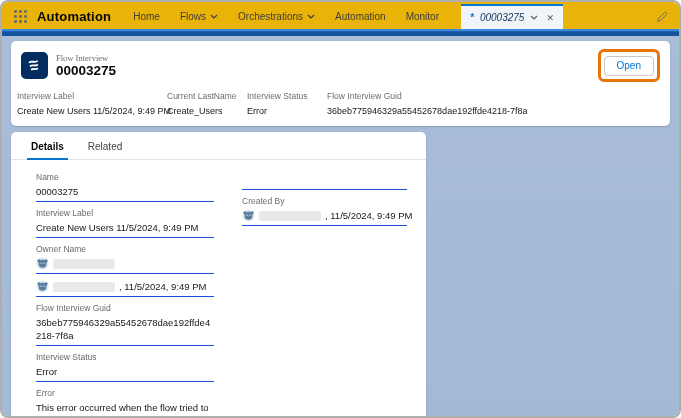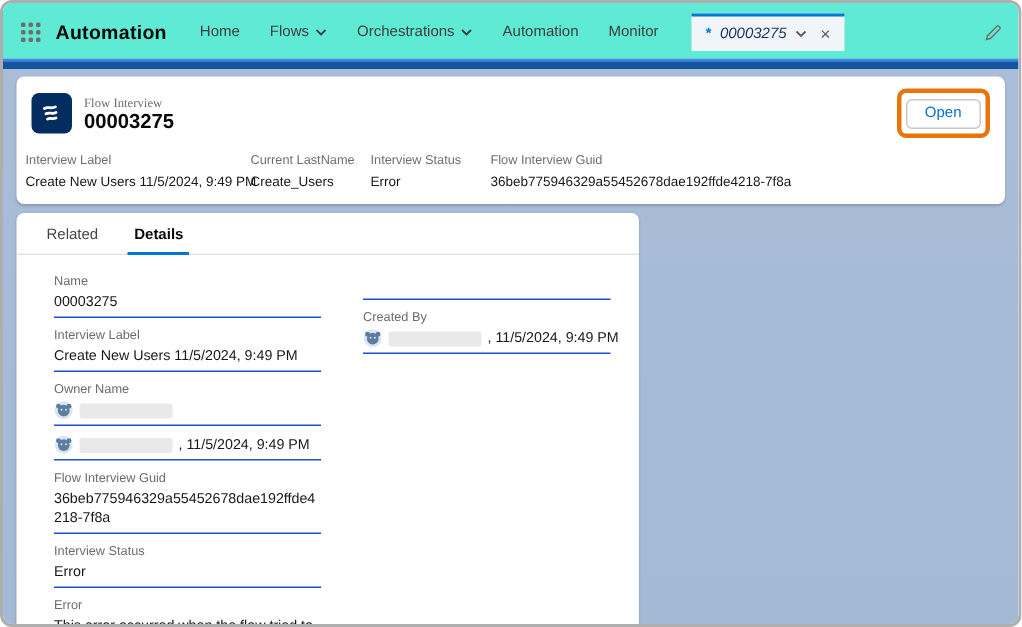--- a/index.html
+++ b/index.html
@@ -8,21 +8,21 @@
 
   .frame {
     position: absolute; inset: 0;
     border: 2px solid #aeaeae; border-radius: 8px;
     overflow: hidden; background: #fff;
     display: flex; flex-direction: column;
   }
 
   
   .navbar {
-    height: 37px; background: #5eead4;
+    height: 27px; background: #eab308;
     display: flex; align-items: center;
     padding: 2px 10px 0 12px; gap: 0;
     flex: 0 0 auto;
   }
   .waffle { display: grid; grid-template-columns: repeat(3, 3px); grid-gap: 2px; margin-right: 10px; cursor: pointer; }
   .waffle i { width: 3px; height: 3px; border-radius: 1px; background: #706e6b; }
   .app-name { font-size: 13px; font-weight: 700; color: #080707; letter-spacing: .2px; margin-right: 22px; }
   .nav-item { font-size: 10px; color: #3e3e3c; margin-right: 20px; display: flex; align-items: center; gap: 4px; cursor: pointer; white-space: nowrap; }
   .chev { width: 8px; height: 5px; display: inline-block; }
   .chev svg { display: block; }
@@ -195,22 +195,22 @@
         </div>
         <div class="hl-field">
           <span class="hl-label">Flow Interview Guid</span>
           <span class="hl-value">36beb775946329a55452678dae192ffde4218-7f8a</span>
         </div>
       </div>
     </div>
 
     <div class="card details-card">
       <div class="tabs-row">
+        <span class="tab active">Details</span>
         <span class="tab">Related</span>
-        <span class="tab active">Details</span>
       </div>
 
       <div class="fields-area">
 
         <div class="col-left">
           <div class="field">
             <div class="f-label">Name</div>
             <div class="f-value">00003275</div>
           </div>
           <div class="field">

